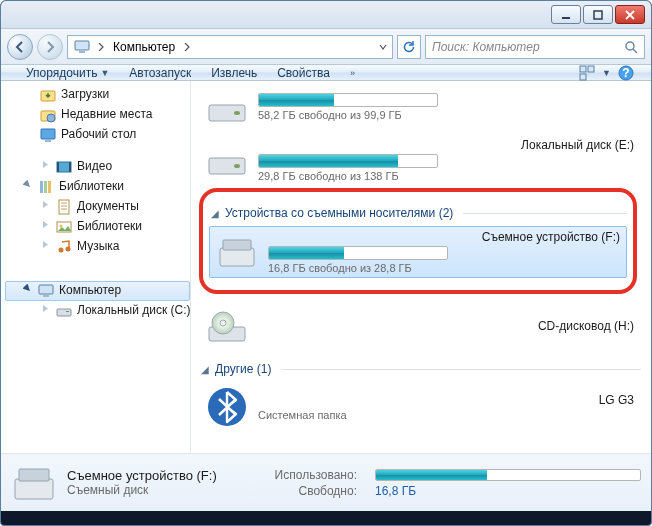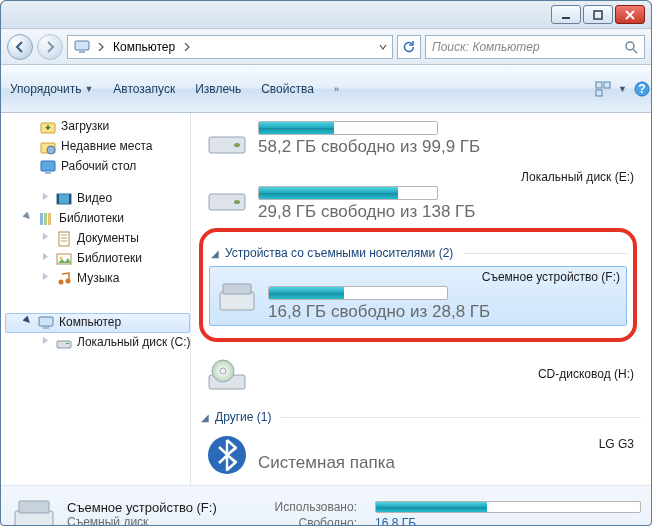--- a/index.html
+++ b/index.html
@@ -13,21 +13,21 @@
   .navarrow { width:26px; height:26px; border-radius:50%; background:radial-gradient(circle at 30% 30%,#fff,#cfe0ef 60%,#aac3d8); border:1px solid #8aa7bf; display:flex; align-items:center; justify-content:center;}
   .navarrow svg{width:12px;height:12px;}
   .addrbox { flex:1; height:24px; background:#fff; border:1px solid #9cb5ca; display:flex; align-items:center; padding:0 2px;}
   .addr-icon { width:18px; height:18px; margin:0 3px; display:flex; align-items:center; justify-content:center;}
   .addr-seg { padding:0 4px; height:22px; display:flex; align-items:center; gap:2px; border:1px solid transparent;}
   .addr-chev { width:14px; height:22px; display:flex; align-items:center; justify-content:center; }
   .addr-drop { width:16px; display:flex; align-items:center; justify-content:center; border-left:1px solid transparent; height:22px;}
   .refreshbox { width:24px; height:24px; border:1px solid #9cb5ca; background:#fff; display:flex; align-items:center; justify-content:center;}
   .searchbox { width:220px; height:24px; border:1px solid #9cb5ca; background:#fff; display:flex; align-items:center; padding:0 6px; color:#888; font-style:italic;}
   .searchbox span.ico{margin-left:auto; font-style:normal;}
-  .toolbar { height:48px; background:linear-gradient(#f6fbff,#e3eef9 48%,#d0e1f2 52%,#e7f1fb); border-bottom:1px solid #b8c6d6; display:flex; align-items:center; padding:0 0; gap:2px;}
+  .toolbar { height:16px; background:linear-gradient(#f6fbff,#e3eef9 48%,#d0e1f2 52%,#e7f1fb); border-bottom:1px solid #b8c6d6; display:flex; align-items:center; padding:0 16px; gap:2px;}
   .tbtn { padding:0 8px; height:26px; display:flex; align-items:center; gap:3px; border:1px solid transparent; border-radius:2px; color:#1a3a5c;}
   .tbtn .chev{font-size:9px; color:#3b5a78;}
   .tools-right{margin-left:auto; display:flex; align-items:center; gap:6px;}
   .icosm{width:18px;height:18px;display:flex;align-items:center;justify-content:center;}
 
   .body { display:flex; height:372px; }
   .sidebar { width:190px; border-right:1px solid #e0e6ec; padding:4px 0 4px 4px; overflow:auto; background:#fff;}
   .tree-item{display:flex;align-items:flex-start;height:20px;padding:1px 2px;gap:5px;border:1px solid transparent;border-radius:2px;}
   .tree-item.sel{background:linear-gradient(#e8f2fd,#d5e8fb);border-color:#a3c8ee;}
   .ind1{padding-left:16px;} .ind2{padding-left:34px;}
@@ -36,21 +36,21 @@
   .node-lbl{white-space:nowrap;color:#1a1a1a;}
 
   .content { flex:1; overflow:auto; padding:4px 10px 10px 8px; background:#fff;}
   .drive-row{display:flex; gap:10px; padding:3px 6px; border:1px solid transparent; border-radius:2px; align-items:center; margin-bottom:2px;}
   .drive-row.sel{background:linear-gradient(#e3f0fe,#cde5fc); border-color:#8dbef2;}
   .drv-ico{width:42px;height:42px;flex-shrink:0;display:flex;align-items:center;justify-content:center;}
   .drv-info{flex:1;}
   .drv-title{color:#1a1a1a; margin-bottom:2px;text-align:right;}
   .drv-bar{height:14px; width:180px; border:1px solid #b5b5b5; background:#fff; border-radius:2px; overflow:hidden; margin-bottom:2px;}
   .drv-bar .fill{height:100%; background:linear-gradient(#4fd4e2,#1fa6bb 50%,#1790a4 52%,#25bdd1);}
-  .drv-sub{color:#6a6a6a; font-size:17px;}
+  .drv-sub{color:#6a6a6a; font-size:11px;}
   .group-head{color:#19447a; font-size:14px; padding:8px 0 6px 2px; display:flex; align-items:center; gap:4px;}
   .group-head .exp{font-size:10px; color:#5b7592; width:10px;}
   .group-line{flex:1; height:1px; background:#dbe4ee; margin-left:6px;}
   .callout{border:4px solid #e53126; border-radius:18px; padding:6px 6px 10px 6px; margin:2px 4px 8px 0;}
 
   .details { height:58px; border-top:1px solid #e0e6ec; background:linear-gradient(#f2f7fd,#e8f0f9); display:flex; align-items:center; padding:4px 10px; gap:10px;}
   .det-ico{width:46px; height:46px; display:flex; align-items:center; justify-content:center;}
   .det-col1{width:180px;}
   .det-title{color:#1a1a1a; font-size:13px;}
   .det-sub{color:#6a6a6a;}

